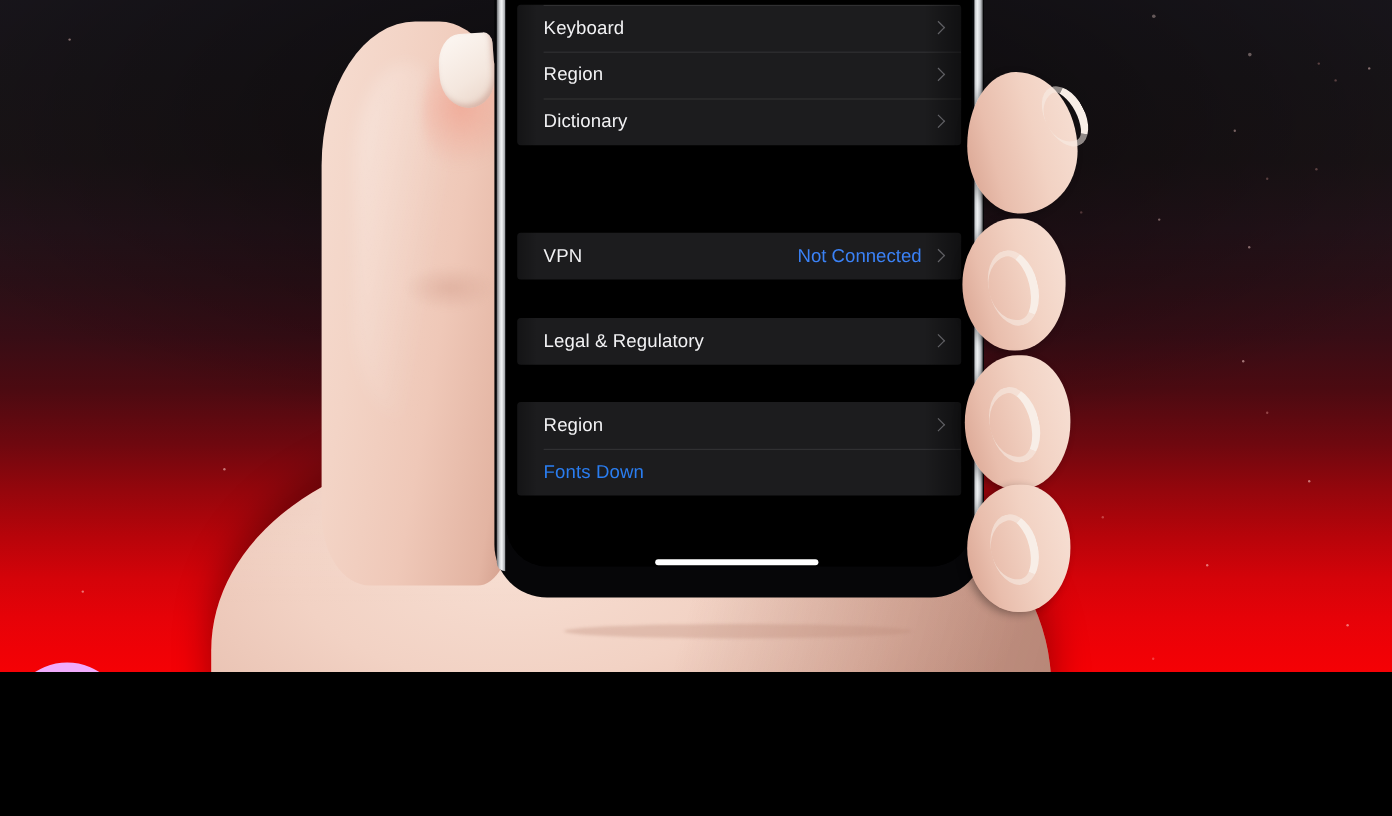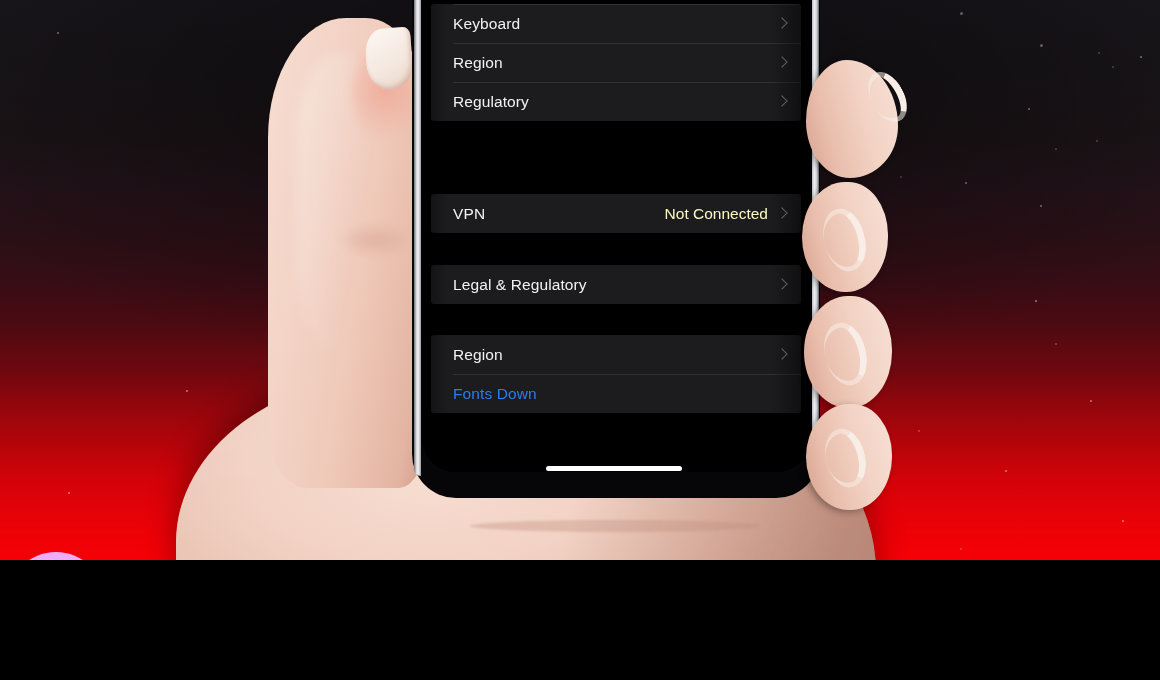--- a/index.html
+++ b/index.html
@@ -251,21 +251,21 @@
   .row-label {
     font-size: 15.5px;
     letter-spacing: 0.1px;
     color: #f2f2f4;
     white-space: nowrap;
   }
   .row-label.accent { color: #2a7df0; }
   .row-spacer { flex: 1 1 auto; }
   .row-value {
     font-size: 15.5px;
-    color: #fef9c3;
+    color: #3b82f6;
     margin-right: 10px;
     white-space: nowrap;
   }
   .chevron {
     width: 9px;
     height: 15px;
     position: relative;
     flex: 0 0 auto;
   }
   .chevron::before {
@@ -412,21 +412,21 @@
           <span class="row-label">Keyboard</span>
           <span class="row-spacer"></span>
           <span class="chevron"></span>
         </div>
         <div class="row">
           <span class="row-label">Region</span>
           <span class="row-spacer"></span>
           <span class="chevron"></span>
         </div>
         <div class="row">
-          <span class="row-label">Regulatory</span>
+          <span class="row-label">Dictionary</span>
           <span class="row-spacer"></span>
           <span class="chevron"></span>
         </div>
       </div>
 
       <div class="group" style="top:216px;">
         <div class="row">
           <span class="row-label">VPN</span>
           <span class="row-spacer"></span>
           <span class="row-value">Not Connected</span>

